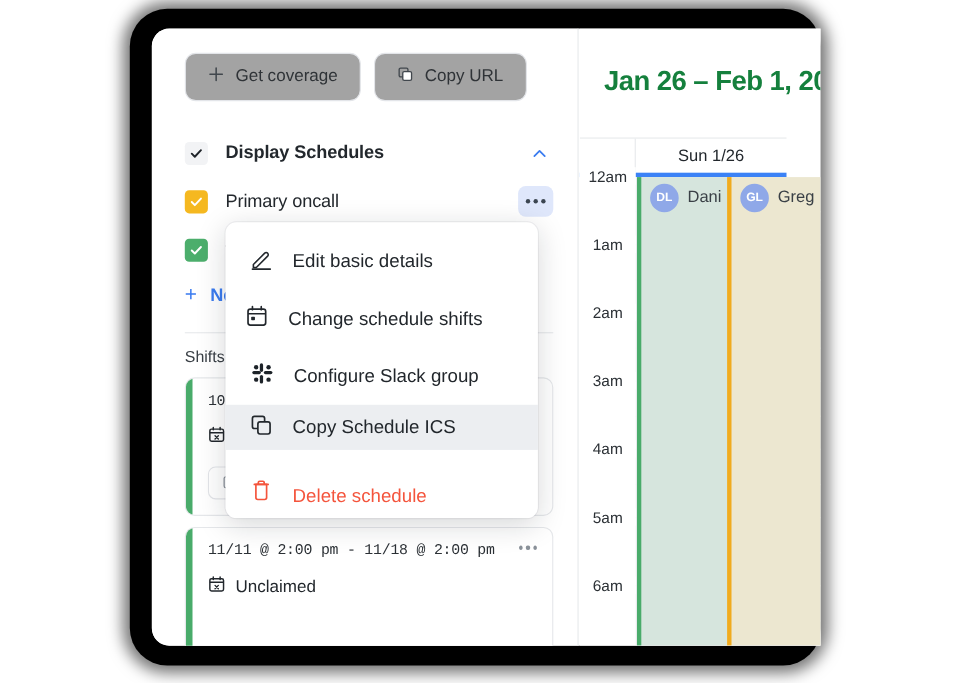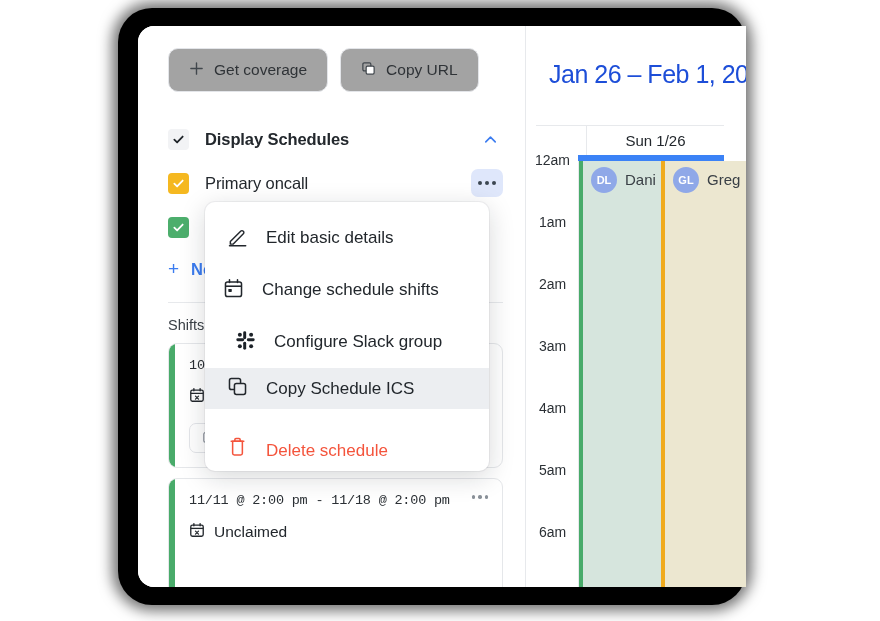--- a/index.html
+++ b/index.html
@@ -192,30 +192,30 @@
   #calendar {
     position: absolute;
     left: 389px; top: 0;
     width: 219px; height: 561px;
     background: #fff;
     overflow: hidden;
   }
   .cal-title {
     padding: 34px 0 0 22px;
     font-size: 25px;
-    font-weight: 400;
-    color: #1d4ed8;
+    font-weight: 700;
+    color: #15803d;
     letter-spacing: -0.5px;
     white-space: nowrap;
   }
   .cal-daybar {
-    position:absolute; left:9px; top: 99px;
+    position:absolute; left:0; top: 99px;
     width: 188px; height: 36px;
     border-top: 1px solid #e7e9ec;
-    border-bottom: 6px solid #3b82f6;
+    border-bottom: 4px solid #3b82f6;
     display:flex;
   }
   .cal-daybar .gutter { width: 51px; border-right: 1px solid #e7e9ec; }
   .cal-daybar .dname {
     flex:1; display:flex; align-items:center; justify-content:center;
     font-size: 15px; color:#22272c; font-weight:500; white-space:nowrap;
   }
   .cal-grid { position:absolute; left:0; top:135px; width:219px; bottom:0; }
   .hour-row { position:relative; height: 62px; border-bottom: 1px solid #eceef0; }
   .hour-row .hlabel {
@@ -448,21 +448,21 @@
       <svg width="21" height="21" viewBox="0 0 22 22">
         <rect x="2.6" y="4.2" width="16.8" height="15.2" rx="2.2" fill="none" stroke="#22272c" stroke-width="1.6"></rect>
         <path d="M2.6 8.6h16.8" stroke="#22272c" stroke-width="1.6"></path>
         <path d="M6.8 1.9v2.9M15.2 1.9v2.9" stroke="#22272c" stroke-width="1.6" stroke-linecap="round"></path>
         <rect x="5.6" y="11.4" width="3.6" height="3.3" rx="0.7" fill="#22272c"></rect>
       </svg>
     </span>
     <span style="font-size:17px;color:#22272c;">Change schedule shifts</span>
   </div>
 
-  <div class="mi" style="display:flex;align-items:center;gap:18px;height:52px;padding:0 30px;cursor:pointer;">
+  <div class="mi" style="display:flex;align-items:center;gap:18px;height:52px;padding:0 23px;cursor:pointer;">
     <span>
       <svg width="21" height="21" viewBox="0 0 22 22" fill="#1d2329">
         <rect x="8.6" y="1.4" width="3.1" height="8.2" rx="1.55"></rect>
         <rect x="8.6" y="12.4" width="3.1" height="8.2" rx="1.55"></rect>
         <rect x="1.4" y="8.6" width="8.2" height="3.1" rx="1.55"></rect>
         <rect x="12.4" y="8.6" width="8.2" height="3.1" rx="1.55"></rect>
         <circle cx="5.1" cy="5.1" r="2.1"></circle>
           <circle cx="16.9" cy="16.9" r="2.1"></circle>
         <circle cx="16.9" cy="5.1" r="2.1"></circle>
           <circle cx="5.1" cy="16.9" r="2.1"></circle>

